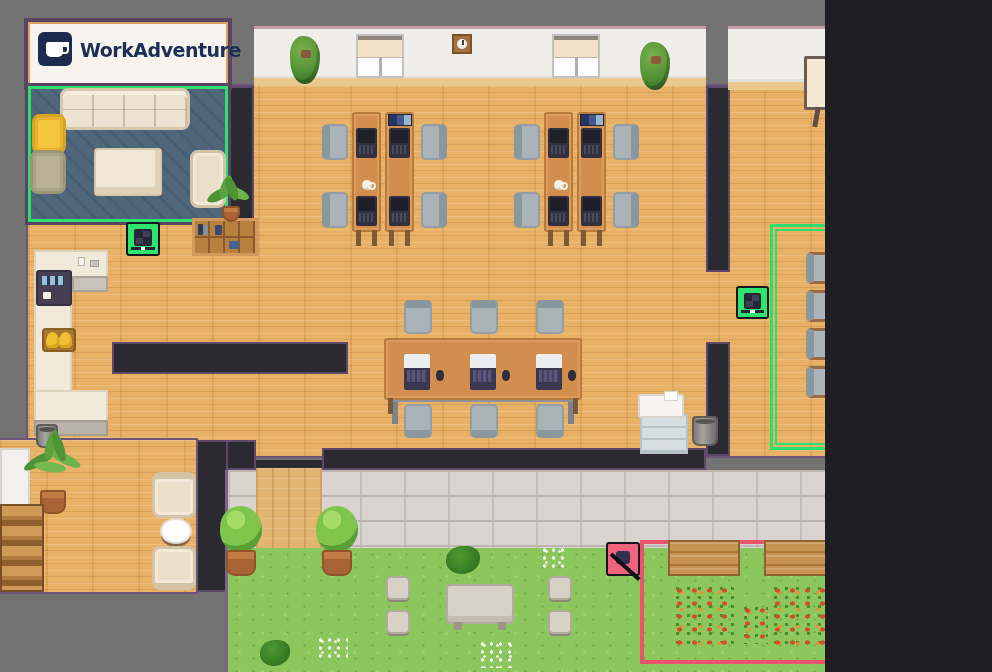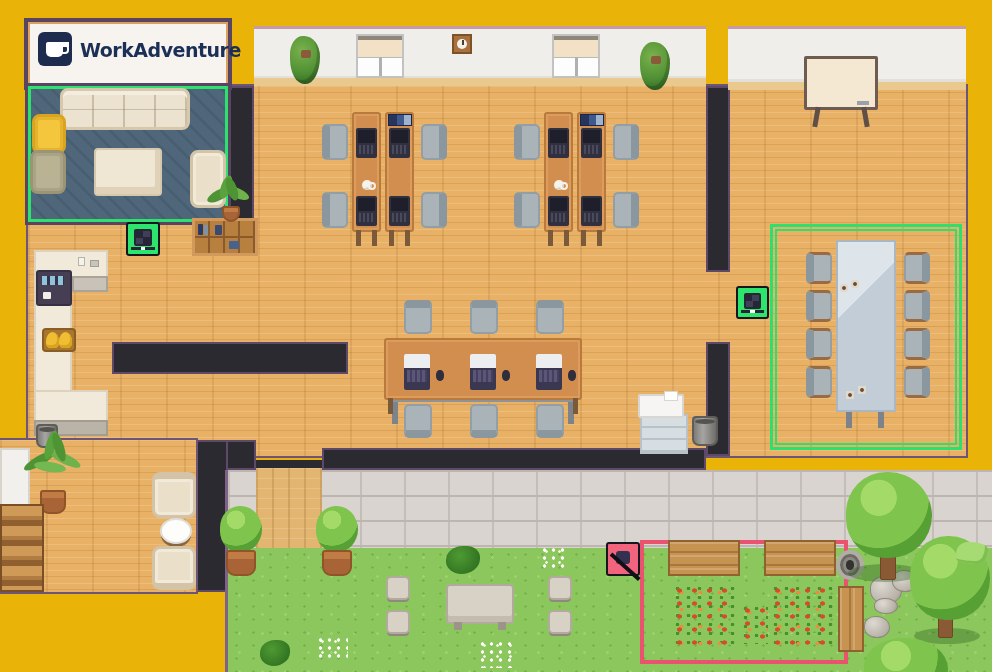--- a/index.html
+++ b/index.html
@@ -1,16 +1,16 @@
 <!DOCTYPE html>
 <html><head>
 <meta charset="utf-8">
 <style>
   html,body{margin:0;padding:0;background:#1f1e24;font-family:"DejaVu Sans",sans-serif}
-  #map{position:relative;width:992px;height:672px;background:#eab308;overflow:hidden}
+  #map{position:relative;width:825px;height:672px;background:#737373;overflow:hidden}
   #map *{position:absolute;box-sizing:border-box}
   
   .wood{background-color:#e8b165;background-image:
     repeating-linear-gradient(90deg,rgba(120,70,20,.12) 0 2px,transparent 2px 46px),
     repeating-linear-gradient(180deg,rgba(255,255,255,.16) 0 1px,transparent 1px 6px,rgba(120,70,20,.14) 6px 7px,transparent 7px 13px)}
   .pave{background-color:#d9d4d0;background-image:
     repeating-linear-gradient(180deg,#bcb5b0 0 2px,transparent 2px 25px),
     repeating-linear-gradient(90deg,#c4bdb8 0 2px,transparent 2px 44px)}
   .grass{background-color:#8bc75d;background-image:
     radial-gradient(#74b149 1.2px,transparent 1.7px),

